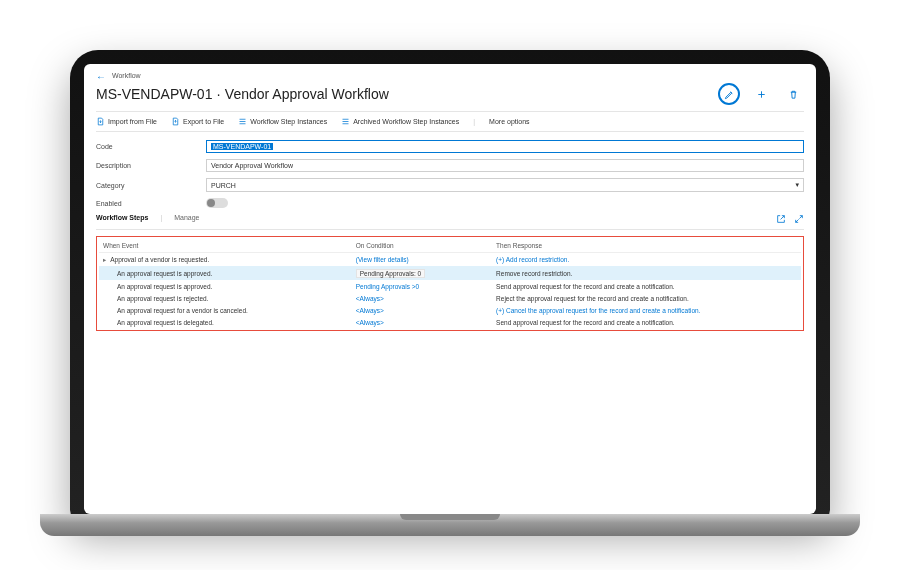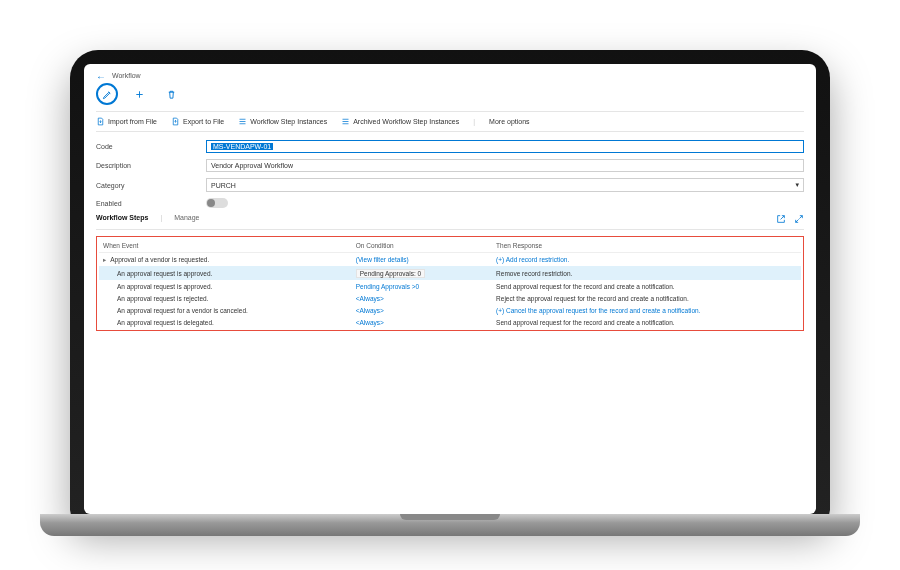--- a/index.html
+++ b/index.html
@@ -130,20 +130,21 @@
 <div class="laptop-frame">
   <div class="screen">
     <div class="content">
 
       <div class="breadcrumb-row">
         <span class="back-arrow">←</span>
         <span>Workflow</span>
       </div>
 
       <div class="title-row">
+        <div class="page-title">MS-VENDAPW-01 · Vendor Approval Workflow</div>
         <div class="title-actions">
           <div class="action-icon highlight">
             <svg viewBox="0 0 24 24">
                 <path fill="none" stroke="currentColor" stroke-width="2" d="M3 21l3-1 11-11-2-2L4 18l-1 3zM14 6l4 4"></path>
               </svg>
           </div>
           <div class="action-icon">
             <svg viewBox="0 0 24 24">
                 <path fill="none" stroke="currentColor" stroke-width="2" d="M12 5v14M5 12h14"></path>
               </svg>

